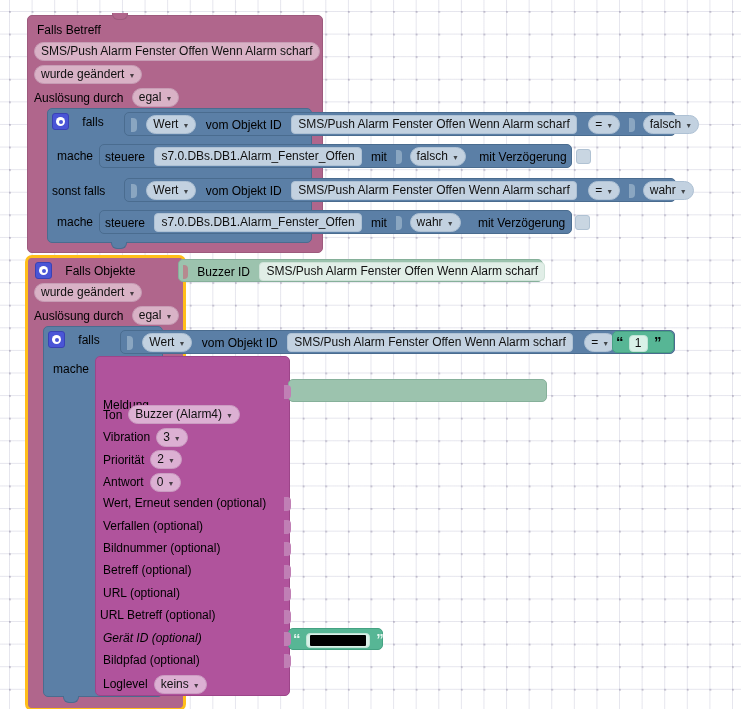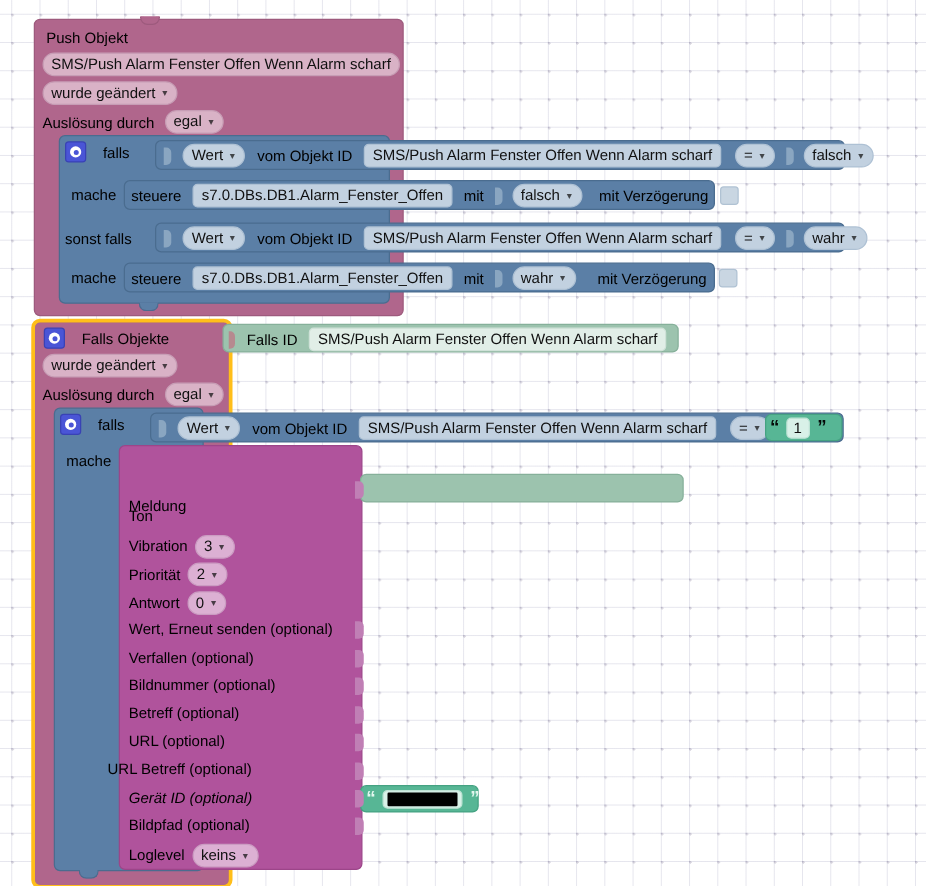--- a/index.html
+++ b/index.html
@@ -105,21 +105,21 @@
 
 <div class="grid"></div>
 <div class="canvas">
 
   <div class="blk c-rose c-rose-b rounded" style="left:27px;top:15px;width:296px;height:238px;">
   </div>
 
   <div class="blk c-rose" style="left:112px;top:13px;width:16px;height:7px;border-radius:0 0 6px 6px;border-left:1px solid #9d5a7d;border-right:1px solid #9d5a7d;border-bottom:1px solid #9d5a7d;"></div>
 
   <div class="row" style="left:37px;top:22px;">
-    <span class="lbl">Push Objekt</span>
+    <span class="lbl">Falls Betreff</span>
   </div>
 
   <div class="row" style="left:34px;top:42px;">
     <span class="fld fld-rose">SMS/Push Alarm Fenster Offen Wenn Alarm scharf</span>
   </div>
 
   <div class="row" style="left:34px;top:65px;">
     <span class="fld fld-rose">
       <span>wurde geändert</span>
       <span class="caret">▼</span>
@@ -223,21 +223,21 @@
   <div class="blk c-rose c-rose-b rounded sel" style="left:27px;top:257px;width:157px;height:452px;"></div>
 
   <div class="row" style="left:35px;top:262px;">
     <span class="gear"></span>
     <span class="lbl" style="margin-left:10px;">Falls Objekte</span>
   </div>
 
   <div class="blk c-green c-green-b rounded" style="left:178px;top:259px;width:365px;height:23px;"></div>
   <div class="row" style="left:183px;top:262px;">
     <span class="plug" style="background:#b6898f;width:5px;"></span>
-    <span class="lbl" style="margin-left:6px;">Falls ID</span>
+    <span class="lbl" style="margin-left:6px;">Buzzer ID</span>
     <span class="fld fld-green fld-sq" style="margin-left:6px;">SMS/Push Alarm Fenster Offen Wenn Alarm scharf</span>
   </div>
 
   <div class="row" style="left:34px;top:283px;">
     <span class="fld fld-rose">
       <span>wurde geändert</span>
       <span class="caret">▼</span>
     </span>
   </div>
 
@@ -280,39 +280,42 @@
 
   <div class="row" style="left:53px;top:361px;">
     <span class="lbl">mache</span>
   </div>
 
   <div class="blk c-mag c-mag-b rounded" style="left:95px;top:356px;width:195px;height:340px;"></div>
 
 
   <div id="ps-rows">
       <div class="row" style="left: 103px; top: 373px; margin-top: 24px;"><span class="lbl">Meldung</span></div>
-      <div class="row" style="left: 103px; top: 405.45px;"><span class="lbl">Ton</span></div>
+      <div class="row" style="left: 103px; top: 405.45px;"><span class="lbl">Ton</span><span class="fld fld-mag" style="margin-left: 6px;">
+          <span>Buzzer (Alarm4)</span>
+          <span class="caret">▼</span>
+        </span></div>
       <div class="row" style="left: 103px; top: 427.9px;"><span class="lbl">Vibration</span><span class="fld fld-mag" style="margin-left: 6px;">
           <span>3</span>
           <span class="caret">▼</span>
         </span></div>
       <div class="row" style="left: 103px; top: 450.35px;"><span class="lbl">Priorität</span><span class="fld fld-mag" style="margin-left: 6px;">
           <span>2</span>
           <span class="caret">▼</span>
         </span></div>
       <div class="row" style="left: 103px; top: 472.8px;"><span class="lbl">Antwort</span><span class="fld fld-mag" style="margin-left: 6px;">
           <span>0</span>
           <span class="caret">▼</span>
         </span></div>
       <div class="row" style="left: 103px; top: 495.25px;"><span class="lbl">Wert, Erneut senden (optional)</span></div>
       <div class="row" style="left: 103px; top: 517.7px;"><span class="lbl">Verfallen (optional)</span></div>
       <div class="row" style="left: 103px; top: 540.15px;"><span class="lbl">Bildnummer (optional)</span></div>
       <div class="row" style="left: 103px; top: 562.6px;"><span class="lbl">Betreff (optional)</span></div>
       <div class="row" style="left: 103px; top: 585.05px;"><span class="lbl">URL (optional)</span></div>
-      <div class="row" style="left: 86px; top: 607.5px;"><span class="lbl">URL Betreff (optional)</span></div>
+      <div class="row" style="left: 100px; top: 607.5px;"><span class="lbl">URL Betreff (optional)</span></div>
       <div class="row" style="left: 103px; top: 629.95px; font-style: italic;"><span class="lbl">Gerät ID (optional)</span></div>
       <div class="row" style="left: 103px; top: 652.4px; text-decoration: underline;"><span class="lbl">Bildpfad (optional)</span></div>
       <div class="row" style="left: 103px; top: 674.85px;"><span class="lbl">Loglevel</span><span class="fld fld-mag" style="margin-left: 6px;">
           <span>keins</span>
           <span class="caret">▼</span>
         </span></div>
     </div>
 
   <div class="blk c-green c-green-b rounded" style="left:288px;top:379px;width:259px;height:23px;"></div>
 

